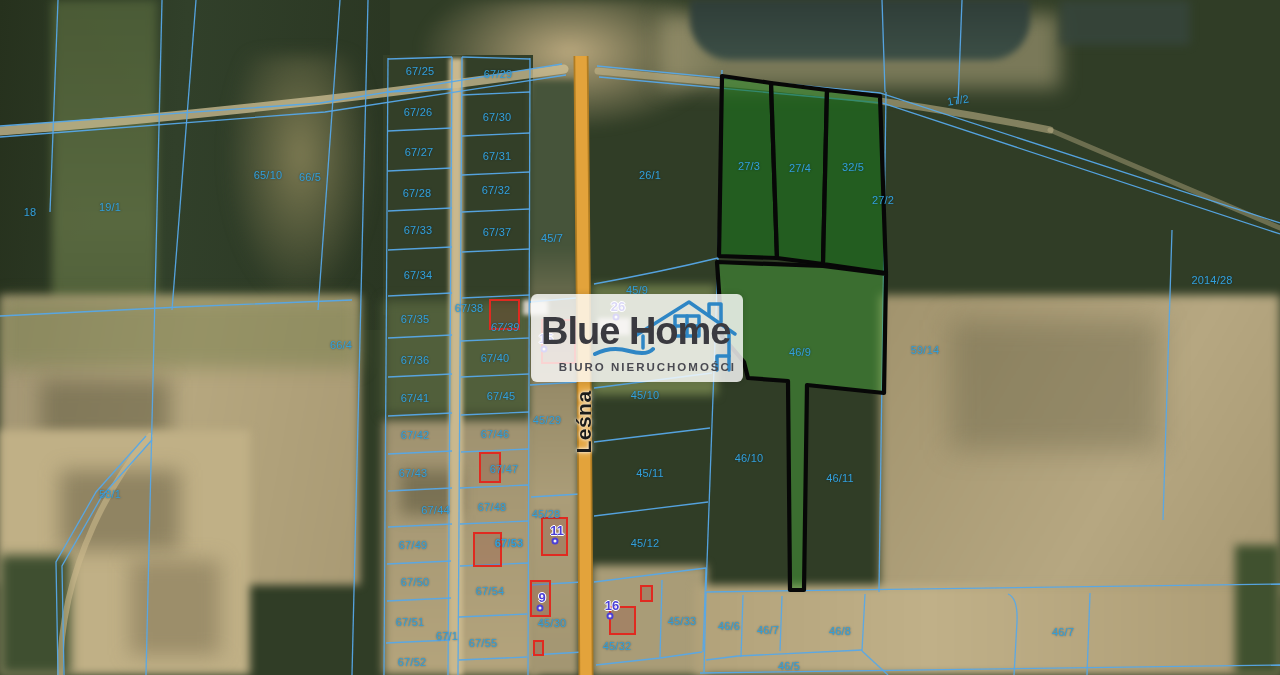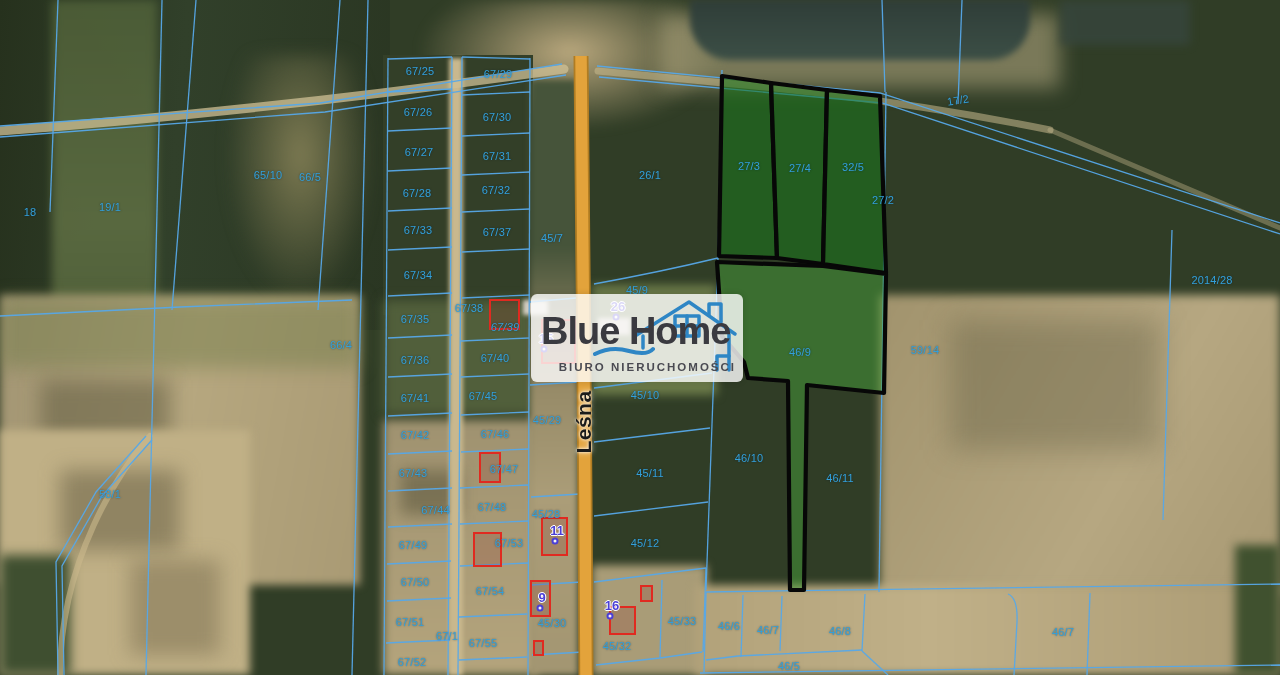--- a/index.html
+++ b/index.html
@@ -218,25 +218,25 @@
       <span class="plabel" style="left: 410px; top: 622px;">67/51</span>
       <span class="plabel" style="left: 412px; top: 662px;">67/52</span>
       <span class="plabel" style="left: 498px; top: 74px;">67/29</span>
       <span class="plabel" style="left: 497px; top: 117px;">67/30</span>
       <span class="plabel" style="left: 497px; top: 156px;">67/31</span>
       <span class="plabel" style="left: 496px; top: 190px;">67/32</span>
       <span class="plabel" style="left: 497px; top: 232px;">67/37</span>
       <span class="plabel" style="left: 469px; top: 276px; margin-top: 32px;">67/38</span>
       <span class="plabel" style="left: 505px; top: 327px; font-style: italic;">67/39</span>
       <span class="plabel" style="left: 495px; top: 358px;">67/40</span>
-      <span class="plabel" style="left: 483px; top: 396px; text-align: right;">67/45</span>
+      <span class="plabel" style="left: 501px; top: 396px; text-align: right;">67/45</span>
       <span class="plabel" style="left: 495px; top: 434px;">67/46</span>
       <span class="plabel" style="left: 504px; top: 469px;">67/47</span>
       <span class="plabel" style="left: 492px; top: 507px;">67/48</span>
-      <span class="plabel" style="left: 509px; top: 543px;">67/53</span>
+      <span class="plabel" style="left: 509px; top: 543px; font-weight: bold;">67/53</span>
       <span class="plabel" style="left: 490px; top: 591px;">67/54</span>
       <span class="plabel" style="left: 483px; top: 643px;">67/55</span>
       <span class="plabel" style="left: 447px; top: 636px;">67/1</span>
       <span class="plabel" style="left: 552px; top: 238px;">45/7</span>
       <span class="plabel" style="left: 547px; top: 420px;">45/29</span>
       <span class="plabel" style="left: 546px; top: 514px;">45/28</span>
       <span class="plabel" style="left: 552px; top: 623px;">45/30</span>
       <span class="plabel" style="left: 650px; top: 175px;">26/1</span>
       <span class="plabel" style="left: 637px; top: 290px;">45/9</span>
       <span class="plabel" style="left: 645px; top: 395px;">45/10</span>

